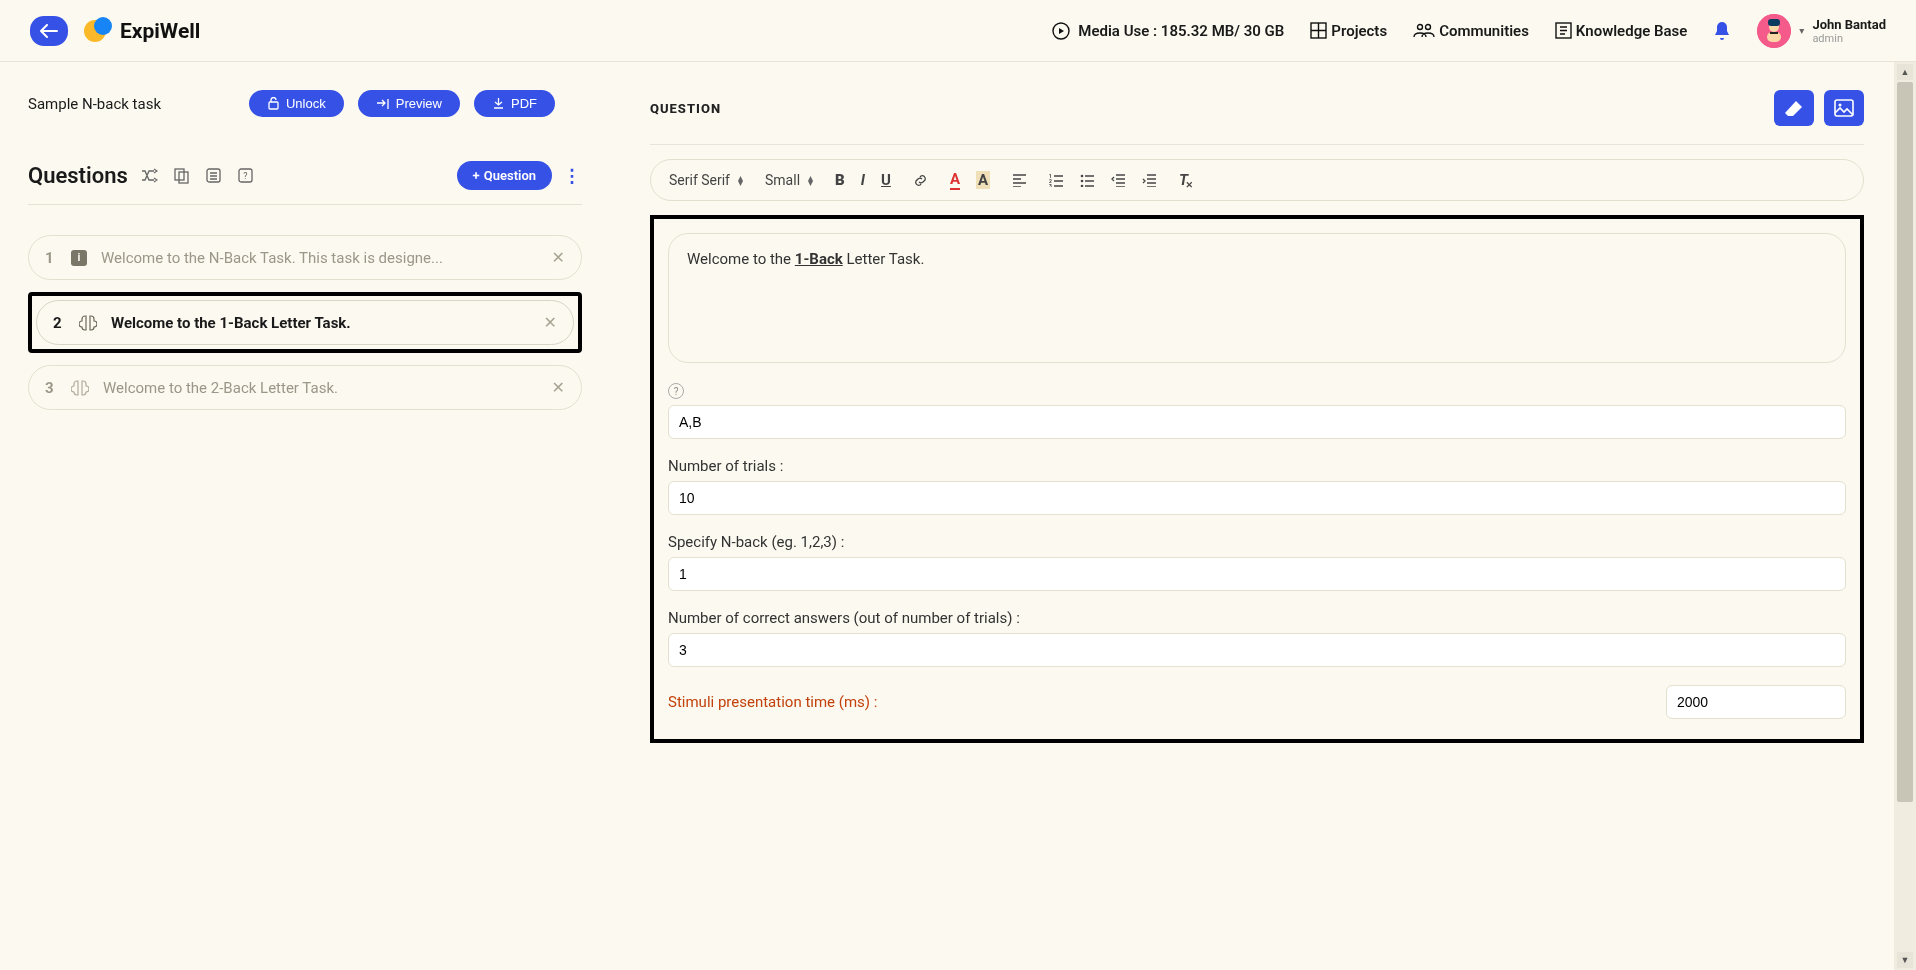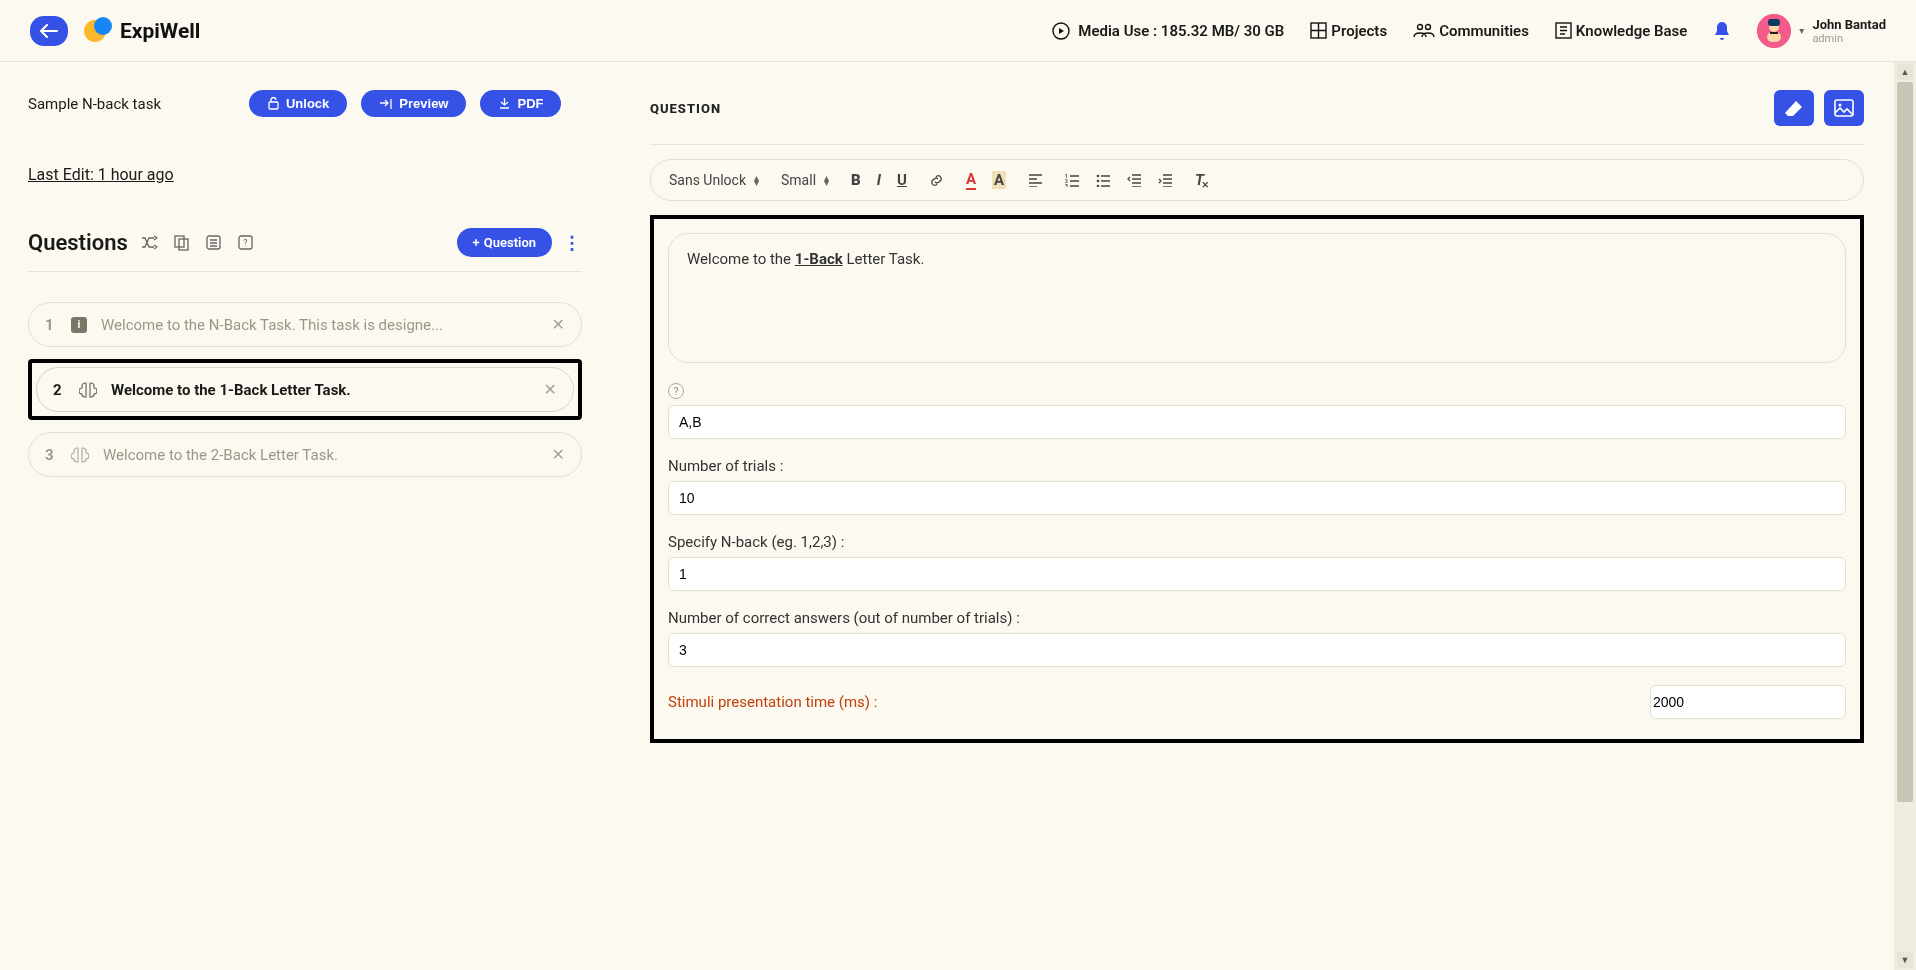--- a/index.html
+++ b/index.html
@@ -55,21 +55,21 @@
   .scrollbar-region { width:22px; background:#f0ece0; position:relative; }
   .scroll-up, .scroll-dn { position:absolute; left:3px; width:16px; height:16px; background:#e8e4d8; display:flex; align-items:center; justify-content:center; font-size:9px; color:#555;}
   .scroll-up { top:2px; }
   .scroll-dn { bottom:2px; }
   .scroll-thumb { position:absolute; left:3px; top:20px; width:16px; height:720px; background:#c8c4b6; border-radius:2px; }
 
   .task-row { display:flex; align-items:center; gap:14px; }
   .task-title { font-size:15px; }
   .pill {
     background:#3651e6; color:#fff; border:none; border-radius:20px;
-    padding:6px 18px; font-weight:700; font-size:13px; cursor:pointer;
+    padding:6px 18px; font-weight:400; font-size:13px; cursor:pointer;
     display:flex; align-items:center; gap:6px;
   }
   .last-edit { margin-top:48px; font-size:16px; text-decoration: underline; }
   .q-header { display:flex; align-items:center; margin-top:44px; justify-content:space-between; }
   .q-header-left { display:flex; align-items:center; gap:12px; }
   .q-title { font-size:22px; font-weight:600; }
   .icon-btn { width:20px;height:20px;display:flex;align-items:center;justify-content:center;cursor:pointer;color:#555; }
   .q-header-right { display:flex; align-items:center; gap:10px; }
   .add-q {
     background:#3651e6;color:#fff;border-radius:20px;padding:7px 16px;
@@ -120,21 +120,21 @@
 
   .field-label { font-size:15px; color:#333; display:flex; align-items:center; gap:6px; margin-bottom:6px; }
   .field-input {
     width:100%; border:1px solid #e4e0d0; border-radius:6px;
     padding:8px 10px; font-size:14px; background:#fff;
     margin-bottom:18px;
   }
   .time-row { display:flex; gap:24px; }
   .time-col { flex:1; display:flex; align-items:center; gap:10px; }
   .time-label { font-size:15px; color:#c2410c; flex:1; }
-  .time-input { width:196px; border:1px solid #e4e0d0; border-radius:6px; padding:8px 2px; font-size:14px; background:#fff; }
+  .time-input { width:180px; border:1px solid #e4e0d0; border-radius:6px; padding:8px 10px; font-size:14px; background:#fff; }
   .qmark { width:16px;height:16px;border:1px solid #aaa;border-radius:50%;display:inline-flex;align-items:center;justify-content:center;font-size:10px;color:#888; }
 
   .info-box { width:16px;height:16px;background:#7a7668;border-radius:3px;display:flex;align-items:center;justify-content:center;color:#fcfaf0;font-size:11px;font-weight:700; }
   .brain { width:18px;height:18px;color:#9b9788; }
   svg { display:block; }
 </style>
 </head>
 <body>
 
 <div class="header">
@@ -225,21 +225,20 @@
             </svg>
         <span>Preview</span>
       </button>
       <button class="pill">
         <svg width="13" height="13" viewBox="0 0 13 13">
               <path d="M6.5 1v7M3 5l3.5 3L10 5M2 11h9" stroke="#fff" stroke-width="1.3" fill="none"></path>
             </svg>
         <span>PDF</span>
       </button>
     </div>
-    <div class="last-edit">Last Edit: 1 hour ago</div>
 
     <div class="q-header">
       <div class="q-header-left">
         <span class="q-title">Questions</span>
         <span class="icon-btn">
               <svg width="17" height="15" viewBox="0 0 17 15">
                 <path d="M1 3h3l4 9h5M1 12h3l4-9h5M13 1l3 2-3 2M13 10l3 2-3 2" stroke="#666" stroke-width="1.3" fill="none"></path>
               </svg>
             </span>
         <span class="icon-btn">
@@ -317,21 +316,21 @@
                 <path d="M1 14l5-5 4 4 3-3 6 6" stroke="#fff" stroke-width="1.6" fill="none"></path>
               </svg>
         </div>
       </div>
     </div>
     <div class="rp-divider"></div>
 
     <div class="toolbar">
       <div class="tb-sel">
         <div class="tb-item">
-          <span>Sans Unlock</span>
+          <span>Serif Serif</span>
           <span class="tb-arrows">
                 <span>▴</span>
                 <span>▾</span>
               </span>
         </div>
         <div class="tb-item">
           <span>Small</span>
           <span class="tb-arrows">
                 <span>▴</span>
                 <span>▾</span>

